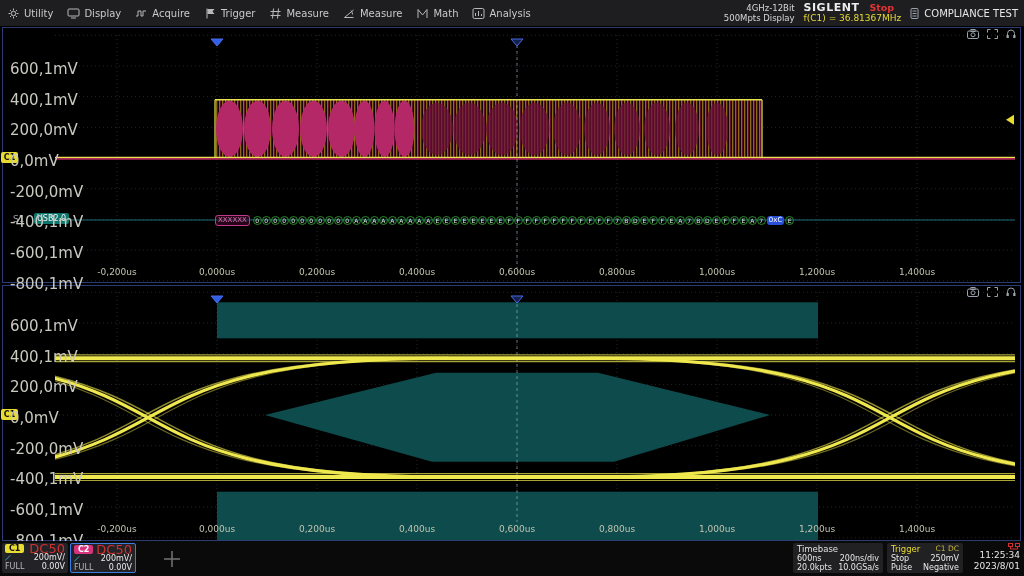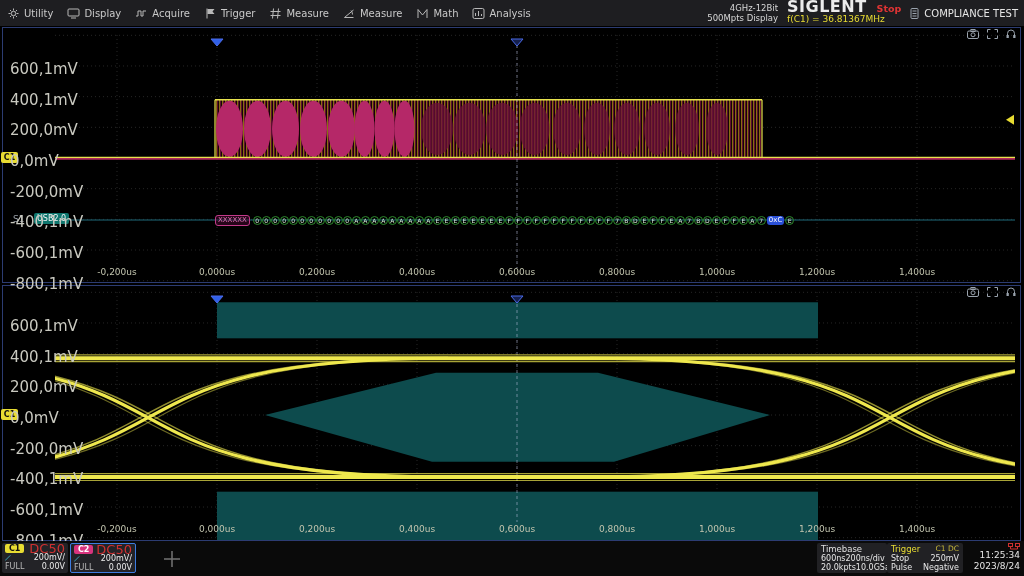--- a/index.html
+++ b/index.html
@@ -8,21 +8,21 @@
   
   #menubar{position:absolute;left:0;top:0;width:1024px;height:26px;background:#1e1e21;
            display:flex;align-items:center;}
   .menu-item{display:flex;align-items:center;gap:4px;padding:0 7px;height:26px;
              font-size:10px;color:#c9c9c9;cursor:default;}
   .menu-item svg{display:block;}
   #menu-right{margin-left:auto;display:flex;align-items:center;gap:9px;padding-right:6px;}
   .acq-block{text-align:right;font-size:8.5px;line-height:10px;color:#d8d8d8;}
   .brand-block{text-align:left;font-size:8.5px;line-height:10px;}
   .brand-row{display:flex;gap:10px;align-items:baseline;}
-  .brand-name{font-size:16px;font-weight:bold;color:#ececec;letter-spacing:.5px;}
+  .brand-name{font-size:11px;font-weight:bold;color:#ececec;letter-spacing:.5px;}
   .run-state{font-size:9.5px;color:#e03434;font-weight:bold;}
   .freq-counter{color:#e8dc32;font-size:9px;}
   .compliance{display:flex;align-items:center;gap:5px;font-size:10px;color:#e6e6e6;}
   
   .panel{position:absolute;left:2px;width:1019px;background:#000;border:1px solid #2c3c72;box-sizing:border-box;}
   #panel-top{top:27px;height:256px;}
   #panel-bottom{top:285px;height:256px;}
   #vec{position:absolute;left:0;top:0;width:1024px;height:576px;z-index:2;pointer-events:none;}
   #labels{position:absolute;left:0;top:0;width:1024px;height:576px;z-index:3;pointer-events:none;}
   .ylab{position:absolute;font-size:15px;color:#c9c9c0;white-space:nowrap;}
@@ -423,21 +423,21 @@
           <div class="ch-row">
             <span class="ch-bw">FULL</span>
             <span class="ch-offset">0.00V</span>
           </div>
         </div>
       </div>
     <svg id="plus-btn" viewBox="0 0 18 18">
       <line x1="1" y1="9" x2="17" y2="9" stroke="#6e6e6e" stroke-width="1.6"></line>
       <line x1="9" y1="1" x2="9" y2="17" stroke="#6e6e6e" stroke-width="1.6"></line>
     </svg>
-    <div class="infobox" style="left:793px;width:70px;margin-left:24px;">
+    <div class="infobox" style="left:793px;width:90px;">
       <div class="info-head">
           <span class="tb-title">Timebase</span>
         </div>
       <div class="info-row">
         <span>600ns</span>
         <span>200ns/div</span>
       </div>
       <div class="info-row">
         <span>20.0kpts</span>
         <span>10.0GSa/s</span>
@@ -459,17 +459,17 @@
     </div>
     <div id="datetime">
       <svg id="lan-icon" width="12" height="7" viewBox="0 0 12 7">
         <rect x="0.5" y="0.5" width="4" height="3" fill="none" stroke="#d03030"></rect>
         <rect x="7.5" y="0.5" width="4" height="3" fill="none" stroke="#d03030"></rect>
         <line x1="2.5" y1="3.5" x2="2.5" y2="6" stroke="#d03030"></line>
         <line x1="9.5" y1="3.5" x2="9.5" y2="6" stroke="#d03030"></line>
         <line x1="2.5" y1="6" x2="9.5" y2="6" stroke="#d03030"></line>
       </svg>
       <span id="dt-time">11:25:34</span>
-      <span id="dt-date">2023/8/24</span>
+      <span id="dt-date">2023/8/01</span>
     </div>
   </div>
 
 </div>
 
 </body></html>

